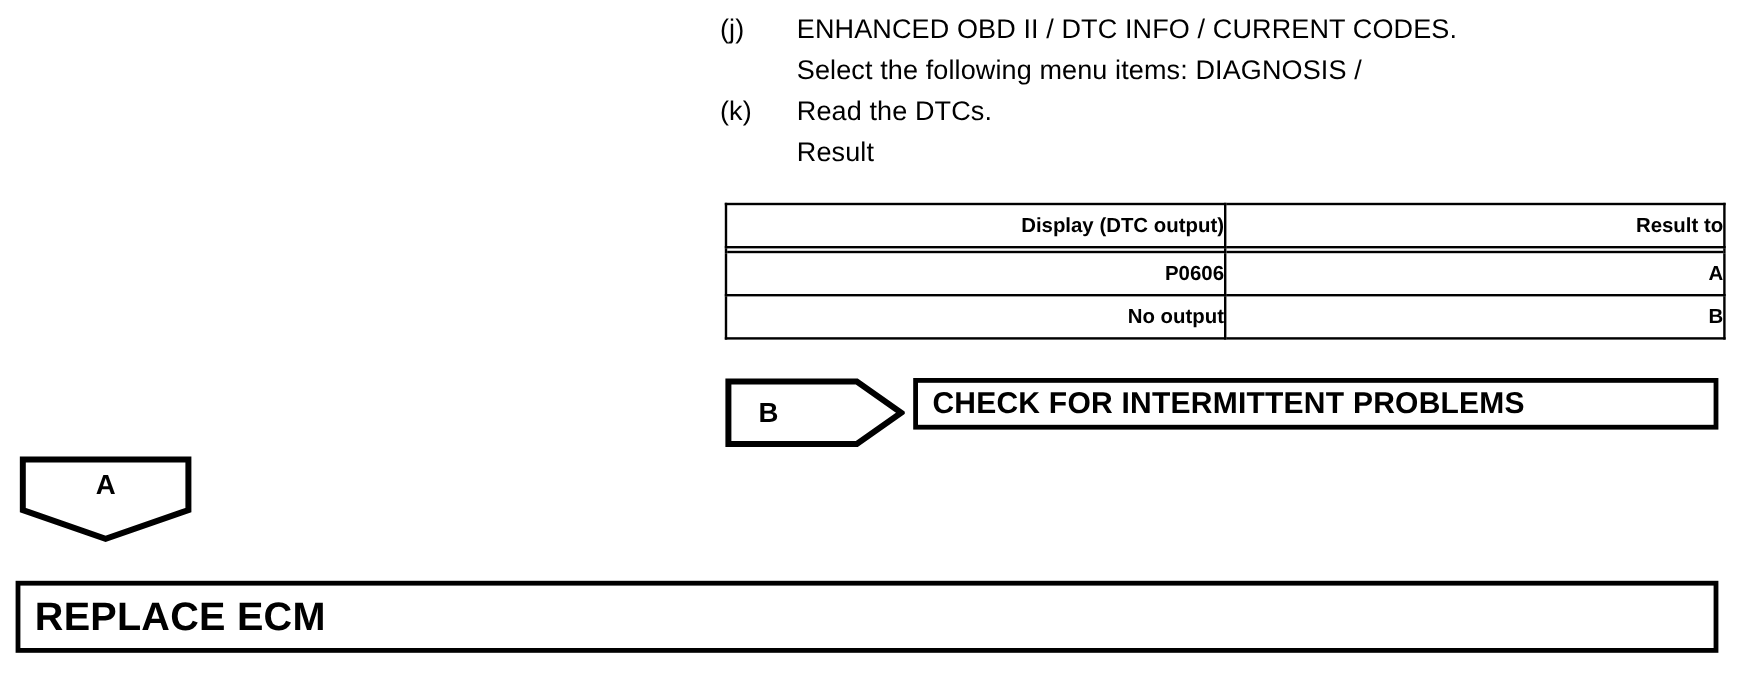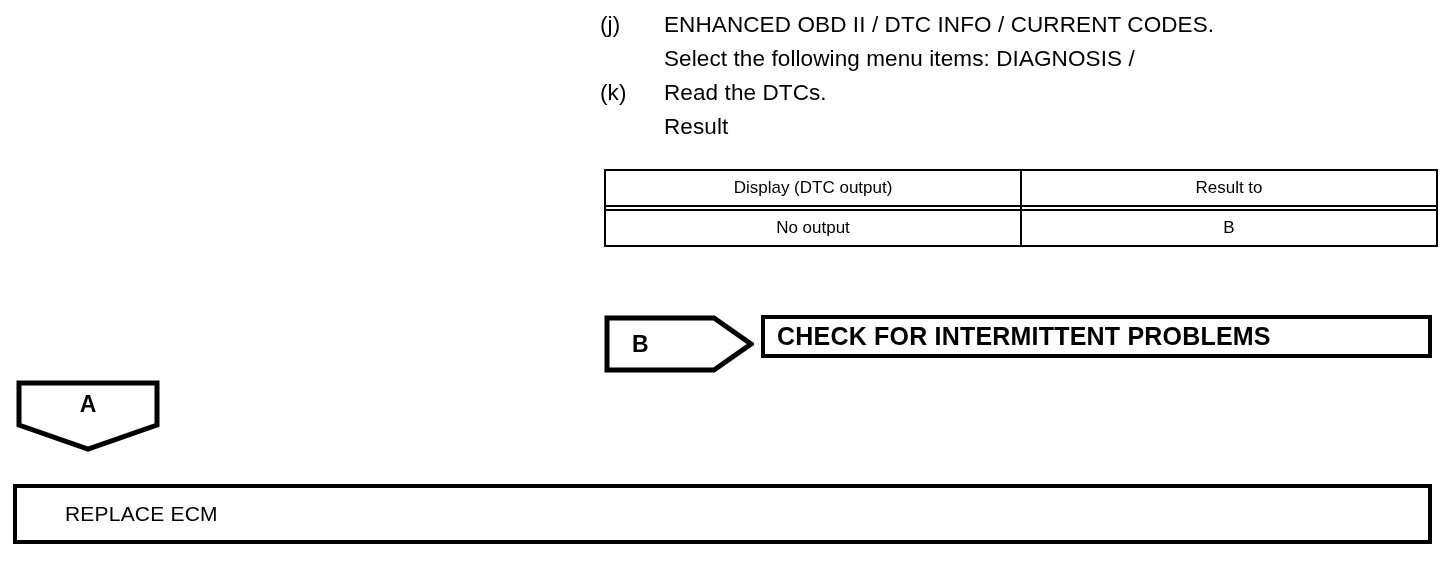--- a/index.html
+++ b/index.html
@@ -53,22 +53,22 @@
     position: absolute;
     left: 604px;
     top: 169px;
     width: 828px;
     border-collapse: collapse;
     table-layout: fixed;
   }
   .result-table td, .result-table th {
     border: 2px solid #000;
     font-size: 17px;
-    font-weight: normal;
-    text-align: center;
+    font-weight: bold;
+    text-align: right;
     padding: 0;
     height: 34px;
     vertical-align: middle;
   }
   .result-table th {
     height: 34px;
   }
   .result-table thead tr th {
     border-bottom: 2px solid #000;
   }
@@ -158,25 +158,24 @@
     top: 484px;
     width: 1419px;
     height: 60px;
     box-sizing: border-box;
     border: 4px solid #000;
     display: flex;
     align-items: center;
     padding-left: 12px;
   }
   .action-box-replace span {
-    font-size: 21px;
-    font-weight: normal;
+    font-size: 33px;
+    font-weight: bold;
     letter-spacing: 0.2px;
     white-space: nowrap;
-    margin-left: 36px;
   }
 </style>
 </head>
 <body>
 
 <div class="instructions">
 
   <div class="step">
     <div class="step-marker">(j)</div>
     <div class="step-body">
@@ -201,20 +200,24 @@
       <th class="col-left">Display (DTC output)</th>
       <th class="col-right">Result to</th>
     </tr>
   </thead>
   <tbody>
     <tr class="rt-head-spacer">
       <td></td>
       <td></td>
     </tr>
     <tr>
+      <td>P0606</td>
+      <td>A</td>
+    </tr>
+    <tr>
       <td>No output</td>
       <td>B</td>
     </tr>
   </tbody>
 </table>
 
 <div class="flow-b-row">
 
   <div class="connector-right">
     <svg width="150" height="58" viewBox="0 0 150 58" xmlns="http://www.w3.org/2000/svg">

